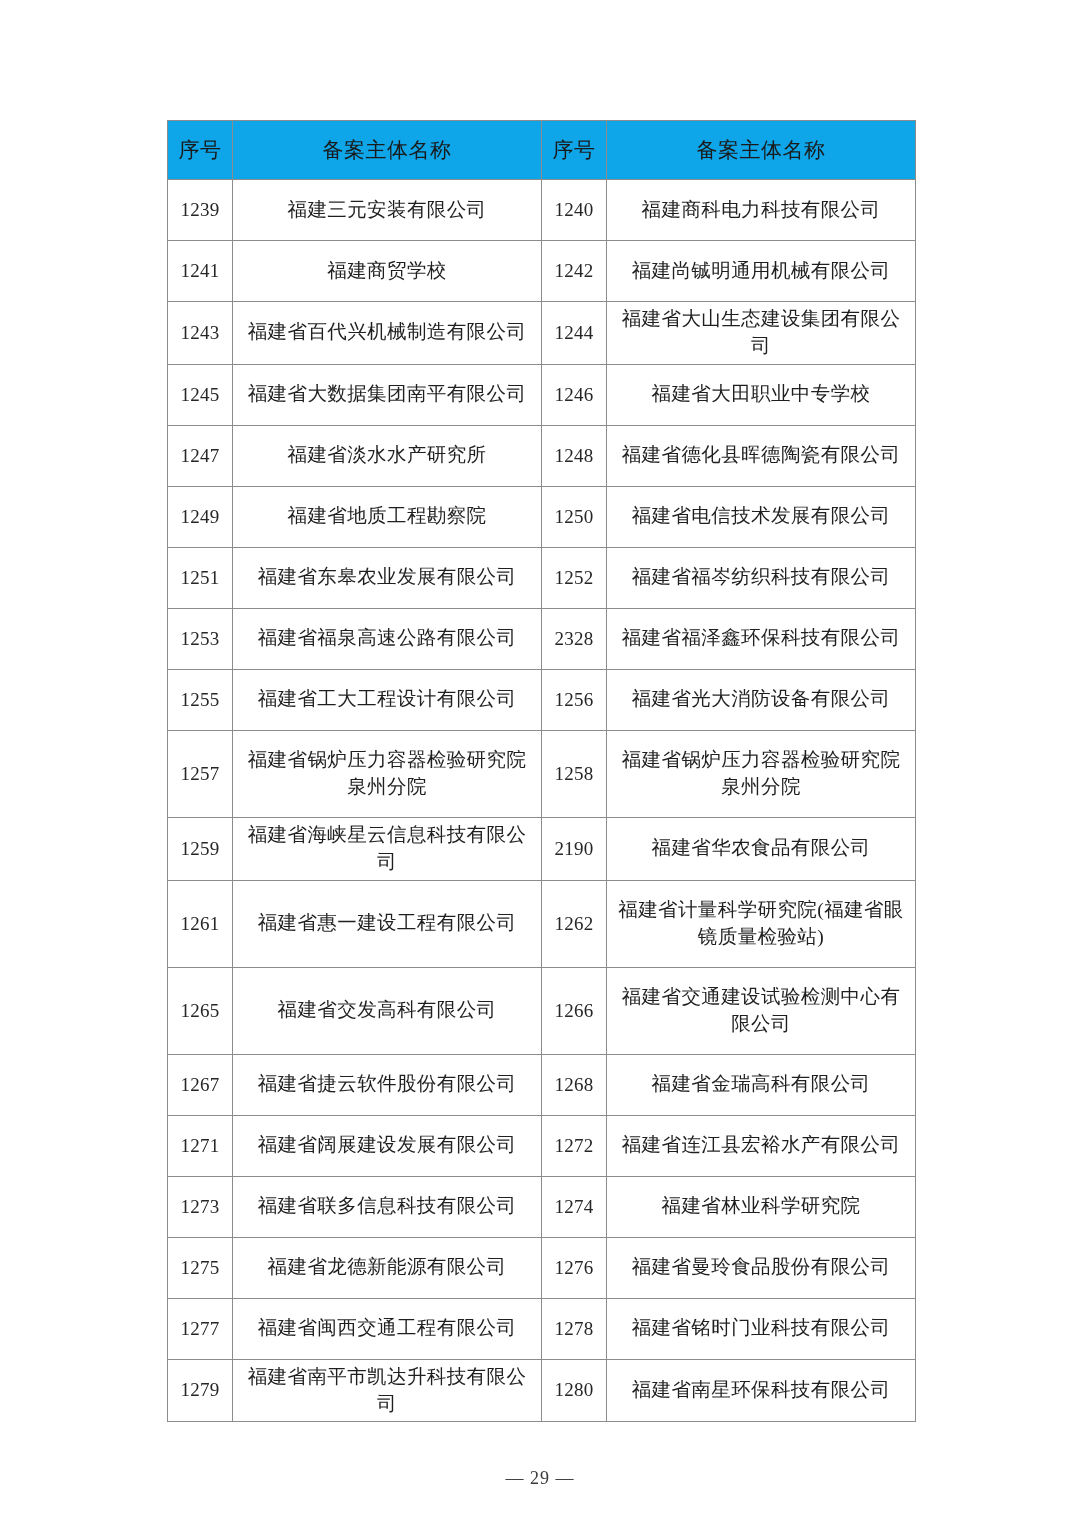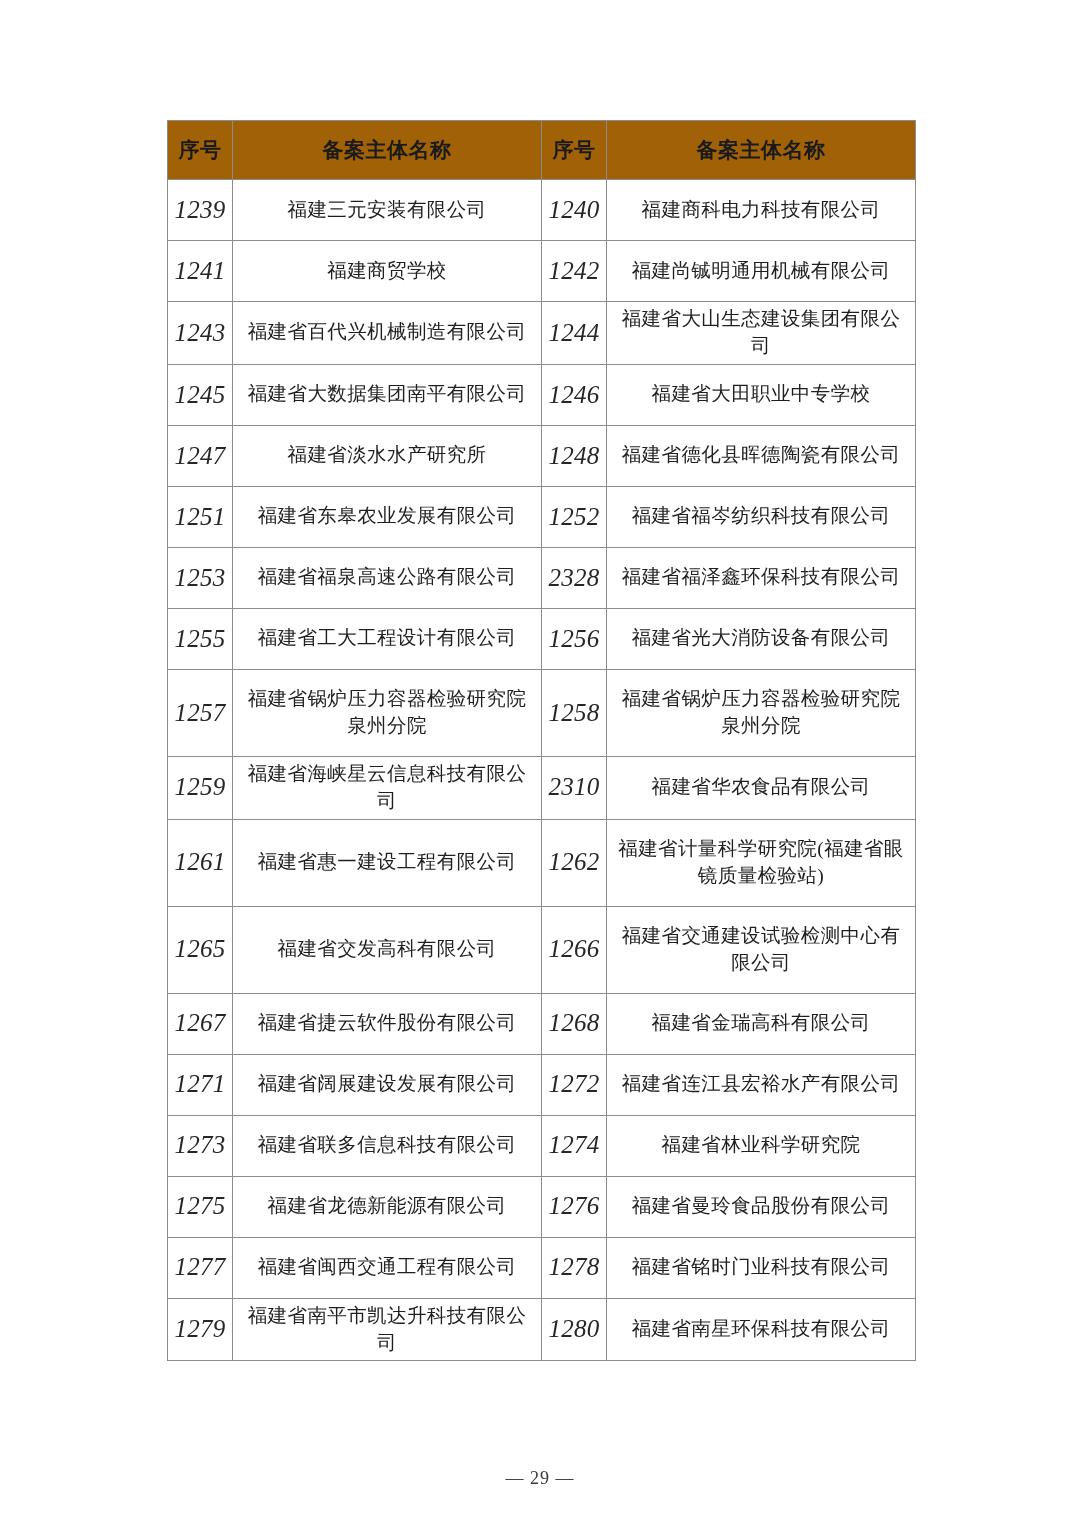--- a/index.html
+++ b/index.html
@@ -37,36 +37,35 @@
   table.registry col.c-name { width: 309px; }
   table.registry th, table.registry td {
     border: 1px solid #8c8c8c;
     padding: 0;
     vertical-align: middle;
     text-align: center;
     font-size: 19.5px;
     line-height: 1.38;
   }
   table.registry thead th {
-    background: #a16207;
-    font-weight: bold;
+    background: #0ea5e9;
+    font-weight: normal;
     font-size: 21px;
     height: 58px;
     letter-spacing: 0.5px;
   }
   table.registry tbody td {
     height: 52px;
     background: #ffffff;
   }
   table.registry tbody td.seq {
     font-family: "Liberation Serif", "DejaVu Serif", serif;
-    font-size: 25px;
+    font-size: 19px;
     letter-spacing: 0.3px;
     color: #262626;
-    font-style: italic;
   }
   table.registry tbody td.name {
     padding: 4px 7px;
     letter-spacing: 0.4px;
     color: #1f1f1f;
   }
   table.registry tbody tr.two-line td { height: 78px; }
   .footer {
     position: absolute;
     left: 0;
@@ -125,20 +124,26 @@
             <td class="seq">1246</td>
             <td class="name">福建省大田职业中专学校</td>
           </tr>
           <tr>
             <td class="seq">1247</td>
             <td class="name">福建省淡水水产研究所</td>
             <td class="seq">1248</td>
             <td class="name">福建省德化县晖德陶瓷有限公司</td>
           </tr>
           <tr>
+            <td class="seq">1249</td>
+            <td class="name">福建省地质工程勘察院</td>
+            <td class="seq">1250</td>
+            <td class="name">福建省电信技术发展有限公司</td>
+          </tr>
+          <tr>
             <td class="seq">1251</td>
             <td class="name">福建省东皋农业发展有限公司</td>
             <td class="seq">1252</td>
             <td class="name">福建省福岑纺织科技有限公司</td>
           </tr>
           <tr>
             <td class="seq">1253</td>
             <td class="name">福建省福泉高速公路有限公司</td>
             <td class="seq">2328</td>
             <td class="name">福建省福泽鑫环保科技有限公司</td>
@@ -151,21 +156,21 @@
           </tr>
           <tr class="two-line">
             <td class="seq">1257</td>
             <td class="name">福建省锅炉压力容器检验研究院泉州分院</td>
             <td class="seq">1258</td>
             <td class="name">福建省锅炉压力容器检验研究院泉州分院</td>
           </tr>
           <tr>
             <td class="seq">1259</td>
             <td class="name">福建省海峡星云信息科技有限公司</td>
-            <td class="seq">2310</td>
+            <td class="seq">2190</td>
             <td class="name">福建省华农食品有限公司</td>
           </tr>
           <tr class="two-line">
             <td class="seq">1261</td>
             <td class="name">福建省惠一建设工程有限公司</td>
             <td class="seq">1262</td>
             <td class="name">福建省计量科学研究院(福建省眼镜质量检验站)</td>
           </tr>
           <tr class="two-line">
             <td class="seq">1265</td>

